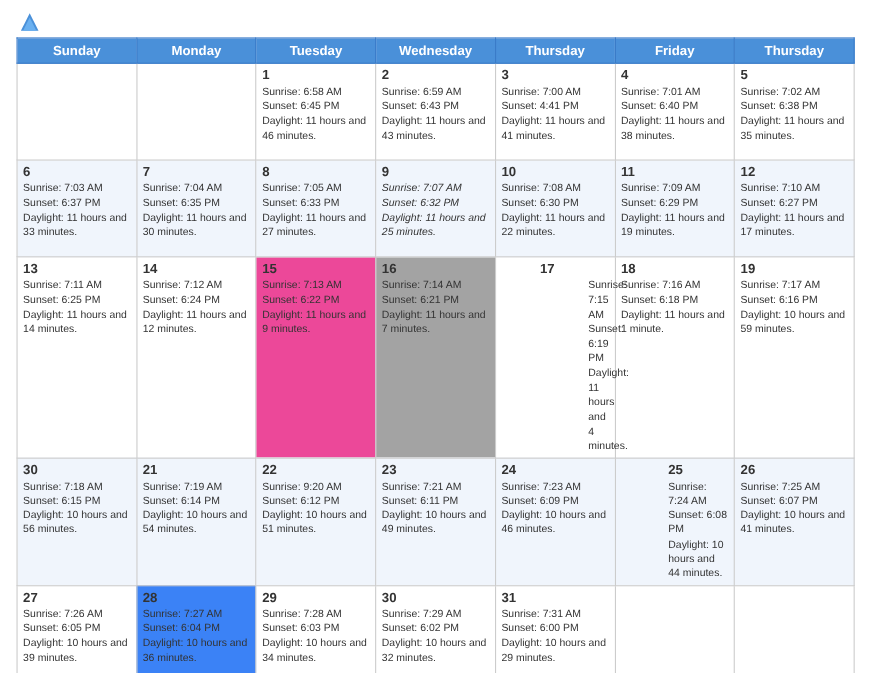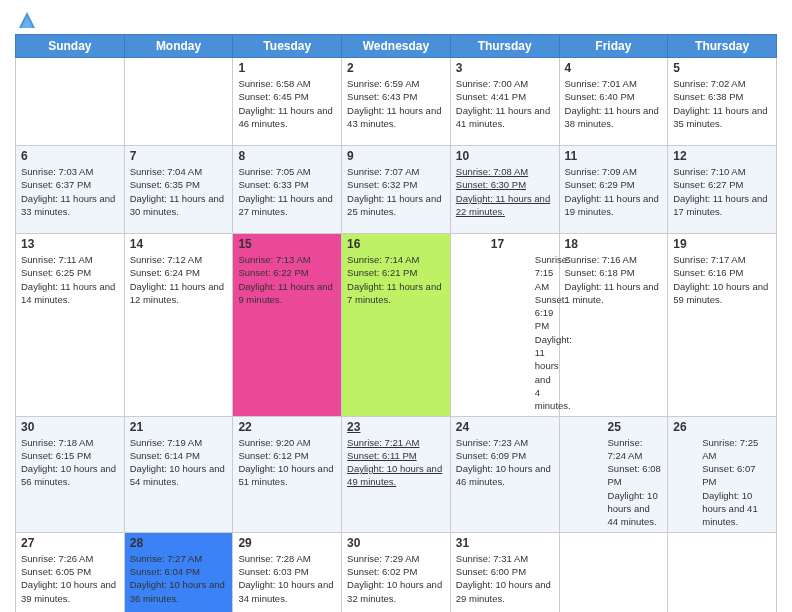--- a/index.html
+++ b/index.html
@@ -189,27 +189,27 @@
 Daylight: 11 hours and 30 minutes.</div>
           </td>
           <td style="background-color: rgb(240, 245, 252);">
             <span class="day-number">8</span>
             <div class="day-info" style="white-space: pre-line;">Sunrise: 7:05 AM
 Sunset: 6:33 PM
 Daylight: 11 hours and 27 minutes.</div>
           </td>
           <td style="background-color: rgb(240, 245, 252);">
             <span class="day-number">9</span>
-            <div class="day-info" style="white-space: pre-line;">Sunrise: 7:07 AM
+            <div class="day-info" style="white-space: pre-line; font-style: italic;">Sunrise: 7:07 AM
 Sunset: 6:32 PM
 Daylight: 11 hours and 25 minutes.</div>
           </td>
           <td style="background-color: rgb(240, 245, 252);">
             <span class="day-number">10</span>
-            <div class="day-info" style="white-space: pre-line; text-decoration: underline;">Sunrise: 7:08 AM
+            <div class="day-info" style="white-space: pre-line;">Sunrise: 7:08 AM
 Sunset: 6:30 PM
 Daylight: 11 hours and 22 minutes.</div>
           </td>
           <td style="background-color: rgb(240, 245, 252);">
             <span class="day-number">11</span>
             <div class="day-info" style="white-space: pre-line;">Sunrise: 7:09 AM
 Sunset: 6:29 PM
 Daylight: 11 hours and 19 minutes.</div>
           </td>
           <td style="background-color: rgb(240, 245, 252);">
@@ -231,21 +231,21 @@
             <div class="day-info" style="white-space: pre-line;">Sunrise: 7:12 AM
 Sunset: 6:24 PM
 Daylight: 11 hours and 12 minutes.</div>
           </td>
           <td style="background-color: #ec4899;">
             <span class="day-number">15</span>
             <div class="day-info" style="white-space: pre-line;">Sunrise: 7:13 AM
 Sunset: 6:22 PM
 Daylight: 11 hours and 9 minutes.</div>
           </td>
-          <td style="background-color: #bef264;">
+          <td style="background-color: #a3a3a3;">
             <span class="day-number">16</span>
             <div class="day-info" style="white-space: pre-line;">Sunrise: 7:14 AM
 Sunset: 6:21 PM
 Daylight: 11 hours and 7 minutes.</div>
           </td>
           <td style="background-color: rgb(255, 255, 255); padding-left: 40px;">
             <span class="day-number">17</span>
             <div class="day-info" style="white-space: pre-line; margin-left: 44px;">Sunrise: 7:15 AM
 Sunset: 6:19 PM
 Daylight: 11 hours and 4 minutes.</div>
@@ -275,41 +275,41 @@
             <div class="day-info" style="white-space: pre-line;">Sunrise: 7:19 AM
 Sunset: 6:14 PM
 Daylight: 10 hours and 54 minutes.</div>
           </td>
           <td style="background-color: rgb(240, 245, 252);">
             <span class="day-number">22</span>
             <div class="day-info" style="white-space: pre-line;">Sunrise: 9:20 AM
 Sunset: 6:12 PM
 Daylight: 10 hours and 51 minutes.</div>
           </td>
-          <td style="background-color: rgb(240, 245, 252); text-decoration: underline;">
+          <td style="background-color: rgb(240, 245, 252);">
             <span class="day-number">23</span>
             <div class="day-info" style="white-space: pre-line;">Sunrise: 7:21 AM
 Sunset: 6:11 PM
 Daylight: 10 hours and 49 minutes.</div>
           </td>
           <td style="background-color: rgb(240, 245, 252);">
             <span class="day-number">24</span>
             <div class="day-info" style="white-space: pre-line;">Sunrise: 7:23 AM
 Sunset: 6:09 PM
 Daylight: 10 hours and 46 minutes.</div>
           </td>
           <td style="background-color: rgb(240, 245, 252); padding-left: 48px;">
             <span class="day-number">25</span>
             <div class="day-info" style="white-space: pre-line;">Sunrise: 7:24 AM
 Sunset: 6:08 PM
 Daylight: 10 hours and 44 minutes.</div>
           </td>
           <td style="background-color: rgb(240, 245, 252);">
             <span class="day-number">26</span>
-            <div class="day-info" style="white-space: pre-line; margin-left: 29px;">Sunrise: 7:25 AM
+            <div class="day-info" style="white-space: pre-line;">Sunrise: 7:25 AM
 Sunset: 6:07 PM
 Daylight: 10 hours and 41 minutes.</div>
           </td>
         </tr>
         <tr>
           <td style="background-color: rgb(255, 255, 255);">
             <span class="day-number">27</span>
             <div class="day-info" style="white-space: pre-line;">Sunrise: 7:26 AM
 Sunset: 6:05 PM
 Daylight: 10 hours and 39 minutes.</div>

